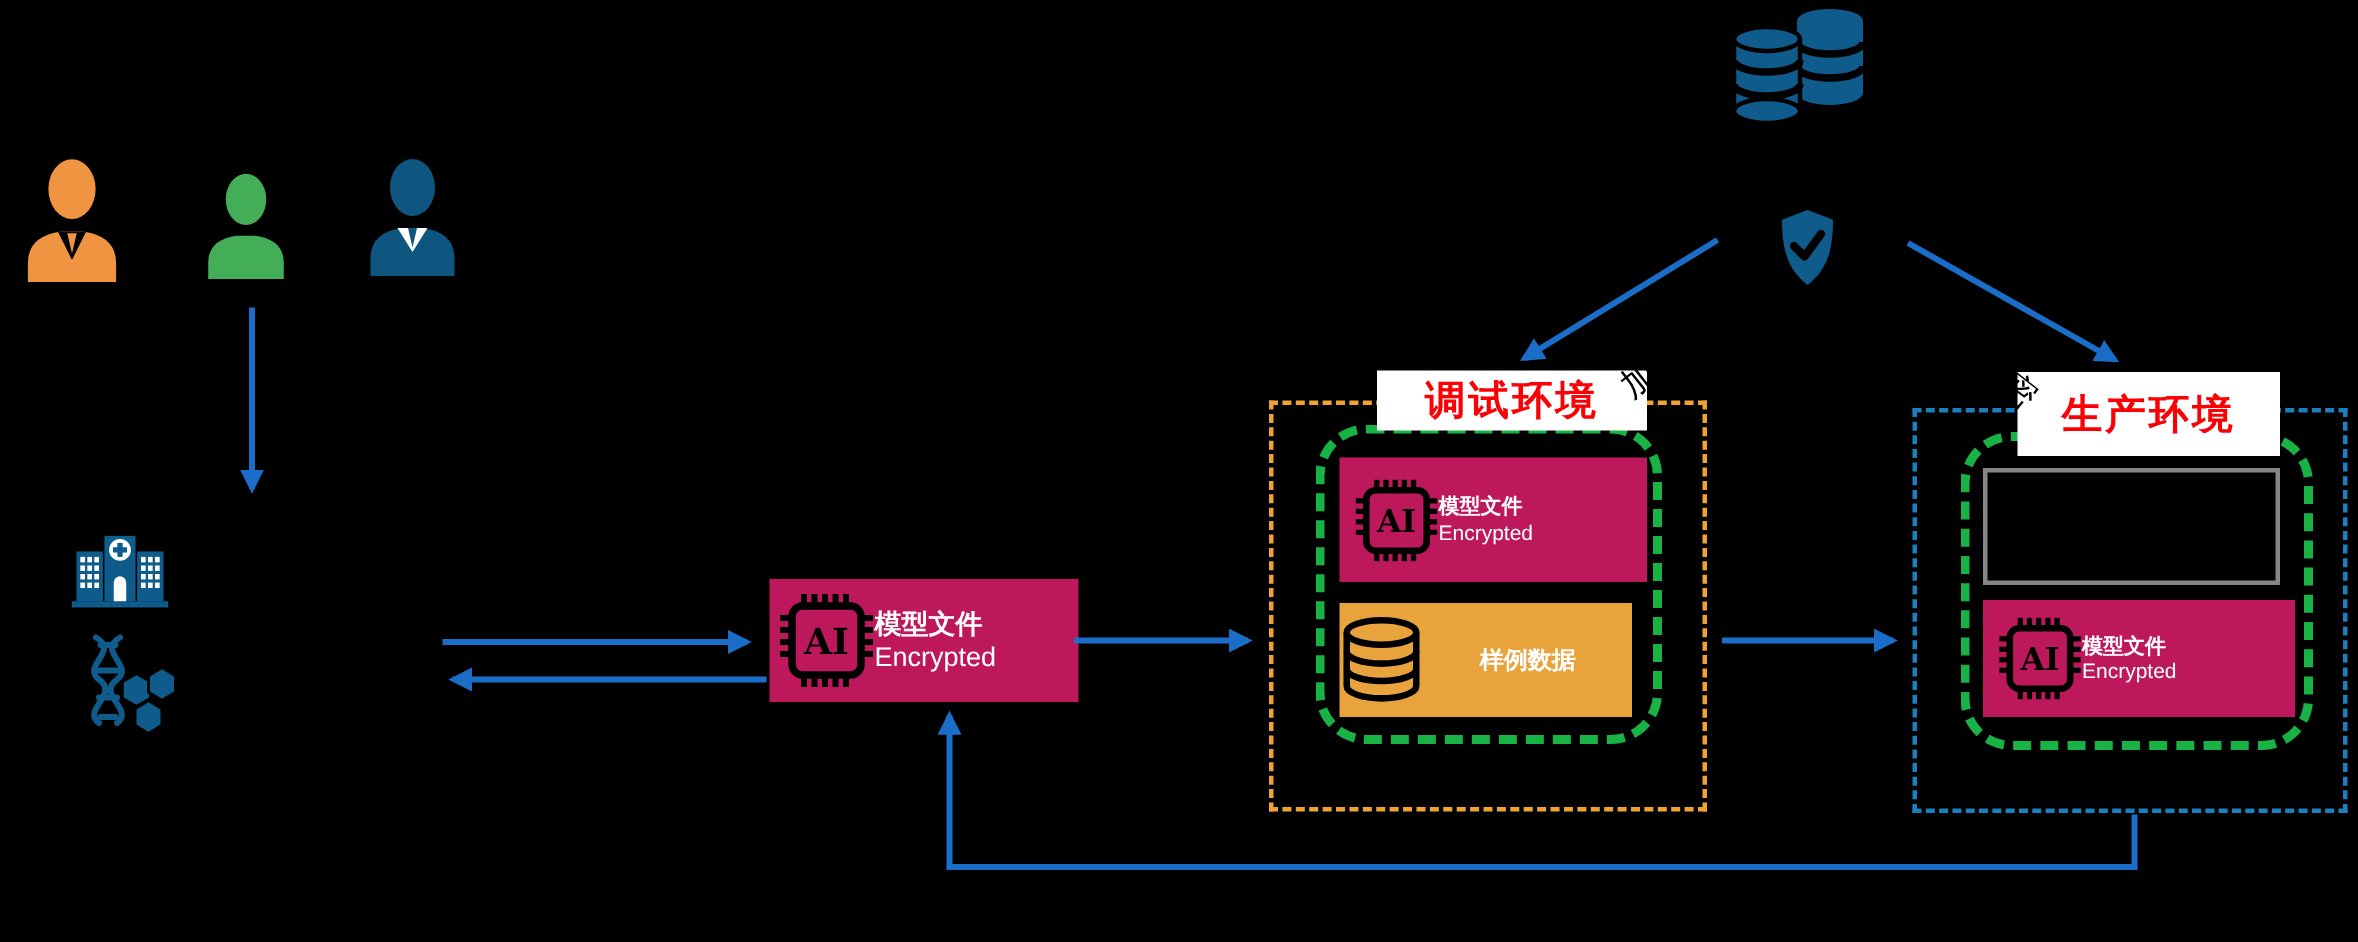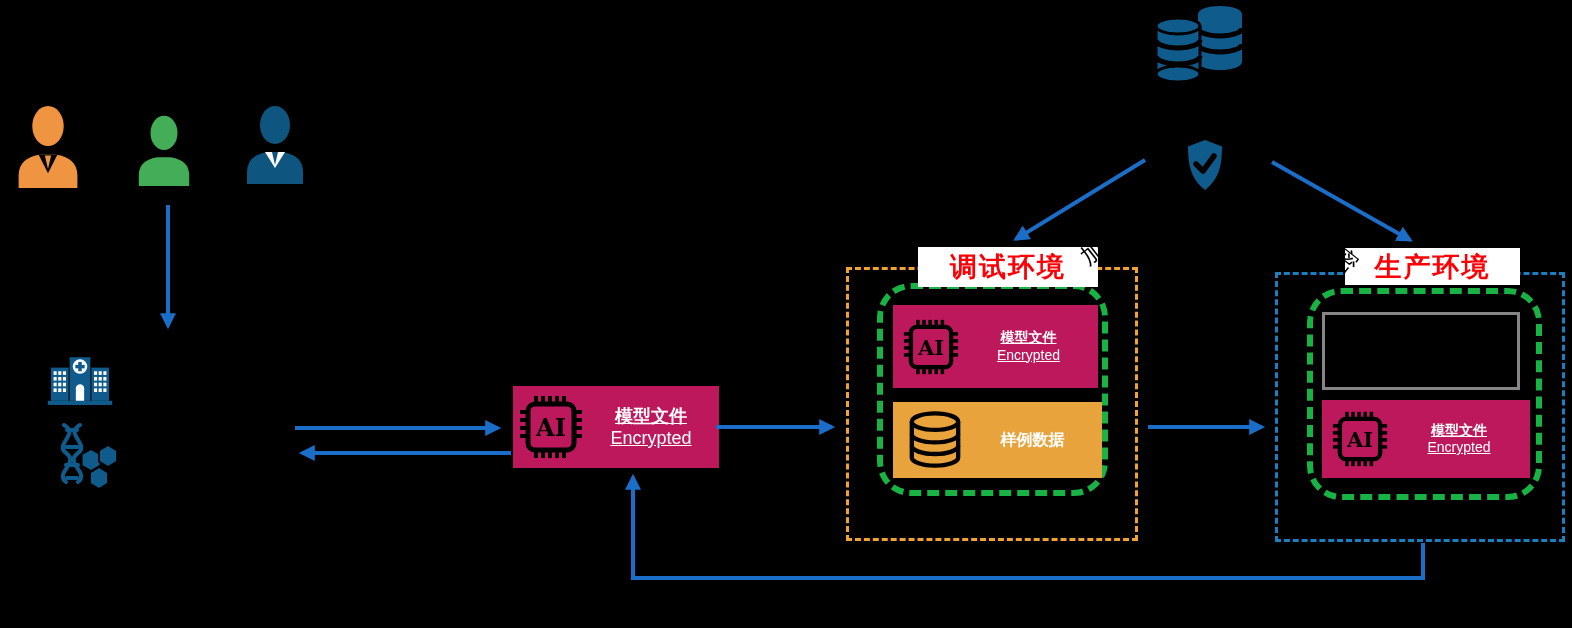--- a/index.html
+++ b/index.html
@@ -7,21 +7,21 @@
     position:relative;width:1572px;height:628px;background:#000;
     font-family:"Liberation Sans", sans-serif;overflow:hidden;
   }
   .abs{position:absolute;}
   .icon svg{width:100%;height:100%;display:block;}
   
   .model-box{
     background:#be185d;display:flex;align-items:center;z-index:8;
   }
   .model-box .chip{flex:0 0 auto;}
-  .model-box .txt{flex:1 1 auto;text-align:center;color:#fff;line-height:1.25;text-decoration:underline;}
+  .model-box .txt{flex:1 1 auto;text-align:left;color:#fff;line-height:1.25;}
   .center-box .txt{font-size:18px;}
   .small-box .txt{font-size:14px;}
   .txt .t1{font-weight:600;}
   .txt .t2{font-weight:400;}
   
   .data-box{
     background:#e8a33c;display:flex;align-items:center;z-index:8;
   }
   .data-box .txt{flex:1 1 auto;text-align:center;color:#fff;font-size:16px;font-weight:700;}
   
@@ -242,37 +242,37 @@
         </g>
         <rect x="9" y="9" width="46" height="46" rx="7" fill="none" stroke="#000000" stroke-width="5"></rect>
         <text x="32" y="41" font-size="24" font-weight="bold" text-anchor="middle" font-family="'DejaVu Serif',serif" fill="#000000">AI</text>
       </svg>
     </div>
     <div class="txt">
       <div class="t1">模型文件</div>
       <div class="t2">Encrypted</div>
     </div>
   </div>
-  <div class="abs data-box" style="left:893px;top:402px;width:195px;height:76px;padding-left:14px">
+  <div class="abs data-box" style="left:893px;top:402px;width:195px;height:76px;padding-left:0">
     <div class="chip icon" style="width:56px;height:62px">
       <svg viewBox="0 0 58 62">
         <g stroke="#000000" stroke-width="4.5" fill="none">
           <ellipse cx="29" cy="12" rx="24" ry="8.5"></ellipse>
           <path d="M5,12 V49 a24,8.5 0 0 0 48,0 V12"></path>
           <path d="M5,25 a24,8.5 0 0 0 48,0"></path>
           <path d="M5,37 a24,8.5 0 0 0 48,0"></path>
         </g>
       </svg>
     </div>
     <div class="txt">样例数据</div>
   </div>
 
   <div class="abs zone-prod" style="left:1275px;top:272px;width:284px;height:264px"></div>
   <div class="abs zone-secure" style="left:1307px;top:288px;width:223px;height:200px"></div>
-  <div class="abs env-label" style="left:1345px;top:248px;width:175px;height:37px">
+  <div class="abs env-label" style="left:1345px;top:248px;width:175px;height:56px">
     <span>生产环境</span>
   </div>
   <div class="abs gray-box" style="left:1322px;top:312px;width:192px;height:72px"></div>
   <div class="abs model-box small-box" style="left:1322px;top:400px;width:198px;height:78px;padding-left:10px">
     <div class="chip icon" style="width:56px;height:56px">
       <svg viewBox="0 0 64 64">
         <g fill="#000000">
           <rect x="15" y="1" width="4" height="8"></rect>
             <rect x="22" y="1" width="4" height="8"></rect>
             <rect x="29" y="1" width="4" height="8"></rect>

